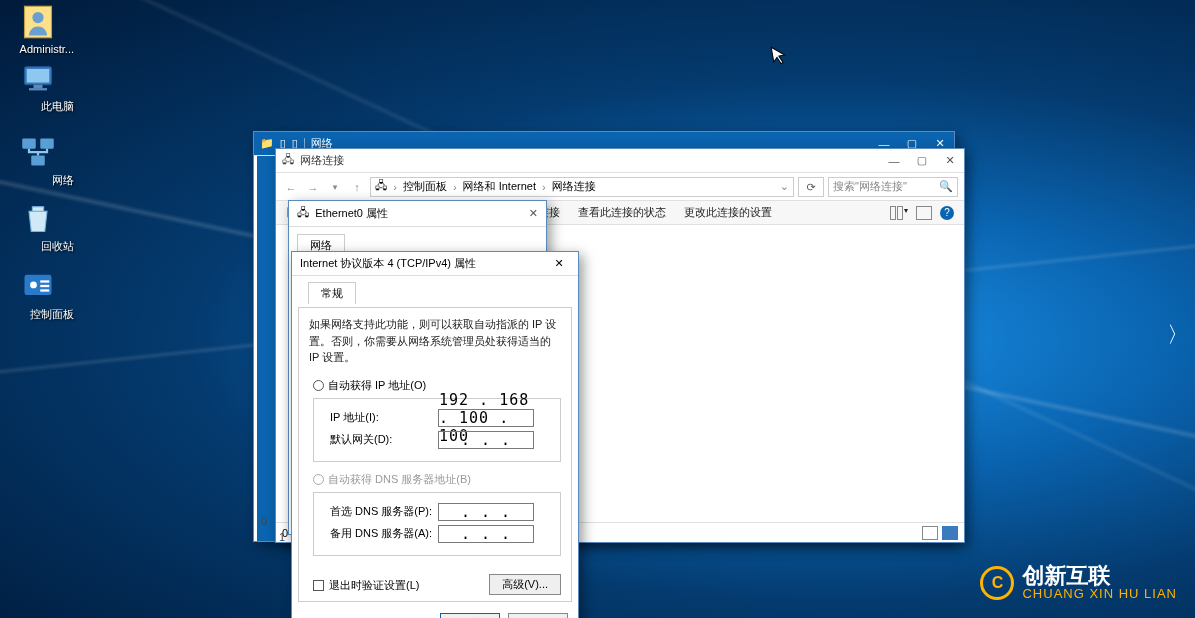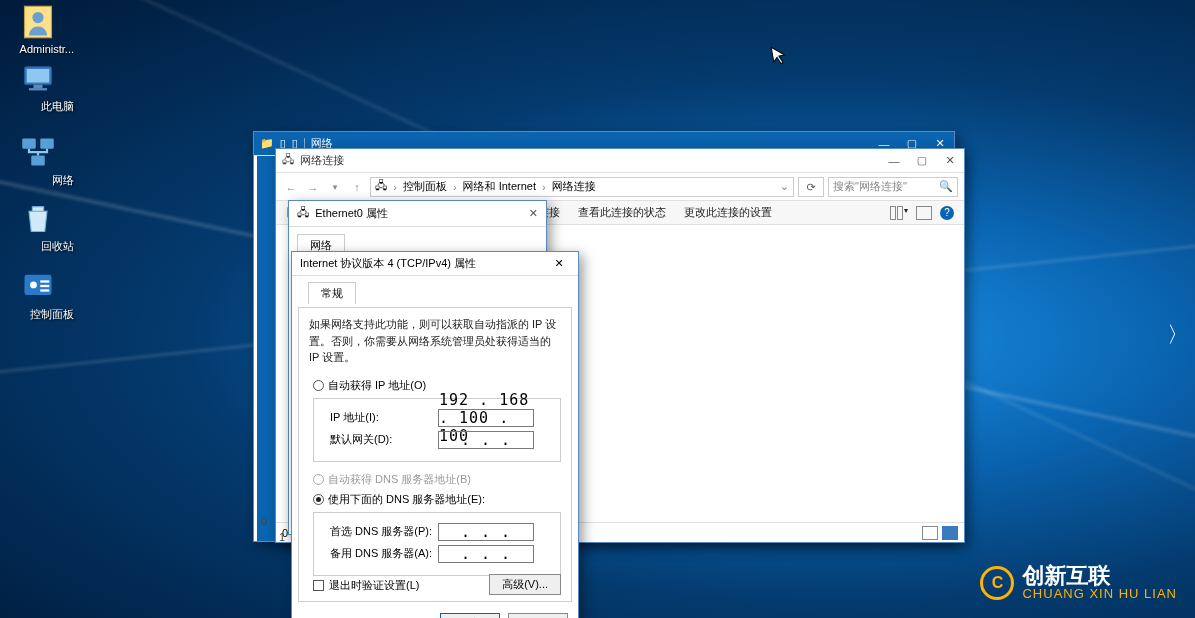--- a/index.html
+++ b/index.html
@@ -242,24 +242,20 @@
       <div class="field-row">
         <span class="field-label">默认网关(D):</span>
         <span class="ip-input">.       .       .</span>
       </div>
     </div>
 
     <div class="radio-row">
       <span class="radio disabled"></span>
         <span style="color:#999">自动获得 DNS 服务器地址(B)</span>
     </div>
-    <div class="radio-row">
-      <span class="radio sel"></span>
-        <span>使用下面的 DNS 服务器地址(E):</span>
-    </div>
     <div class="ip-group">
       <div class="field-row">
         <span class="field-label">首选 DNS 服务器(P):</span>
         <span class="ip-input">.       .       .</span>
       </div>
       <div class="field-row">
         <span class="field-label">备用 DNS 服务器(A):</span>
         <span class="ip-input">.       .       .</span>
       </div>
     </div>

